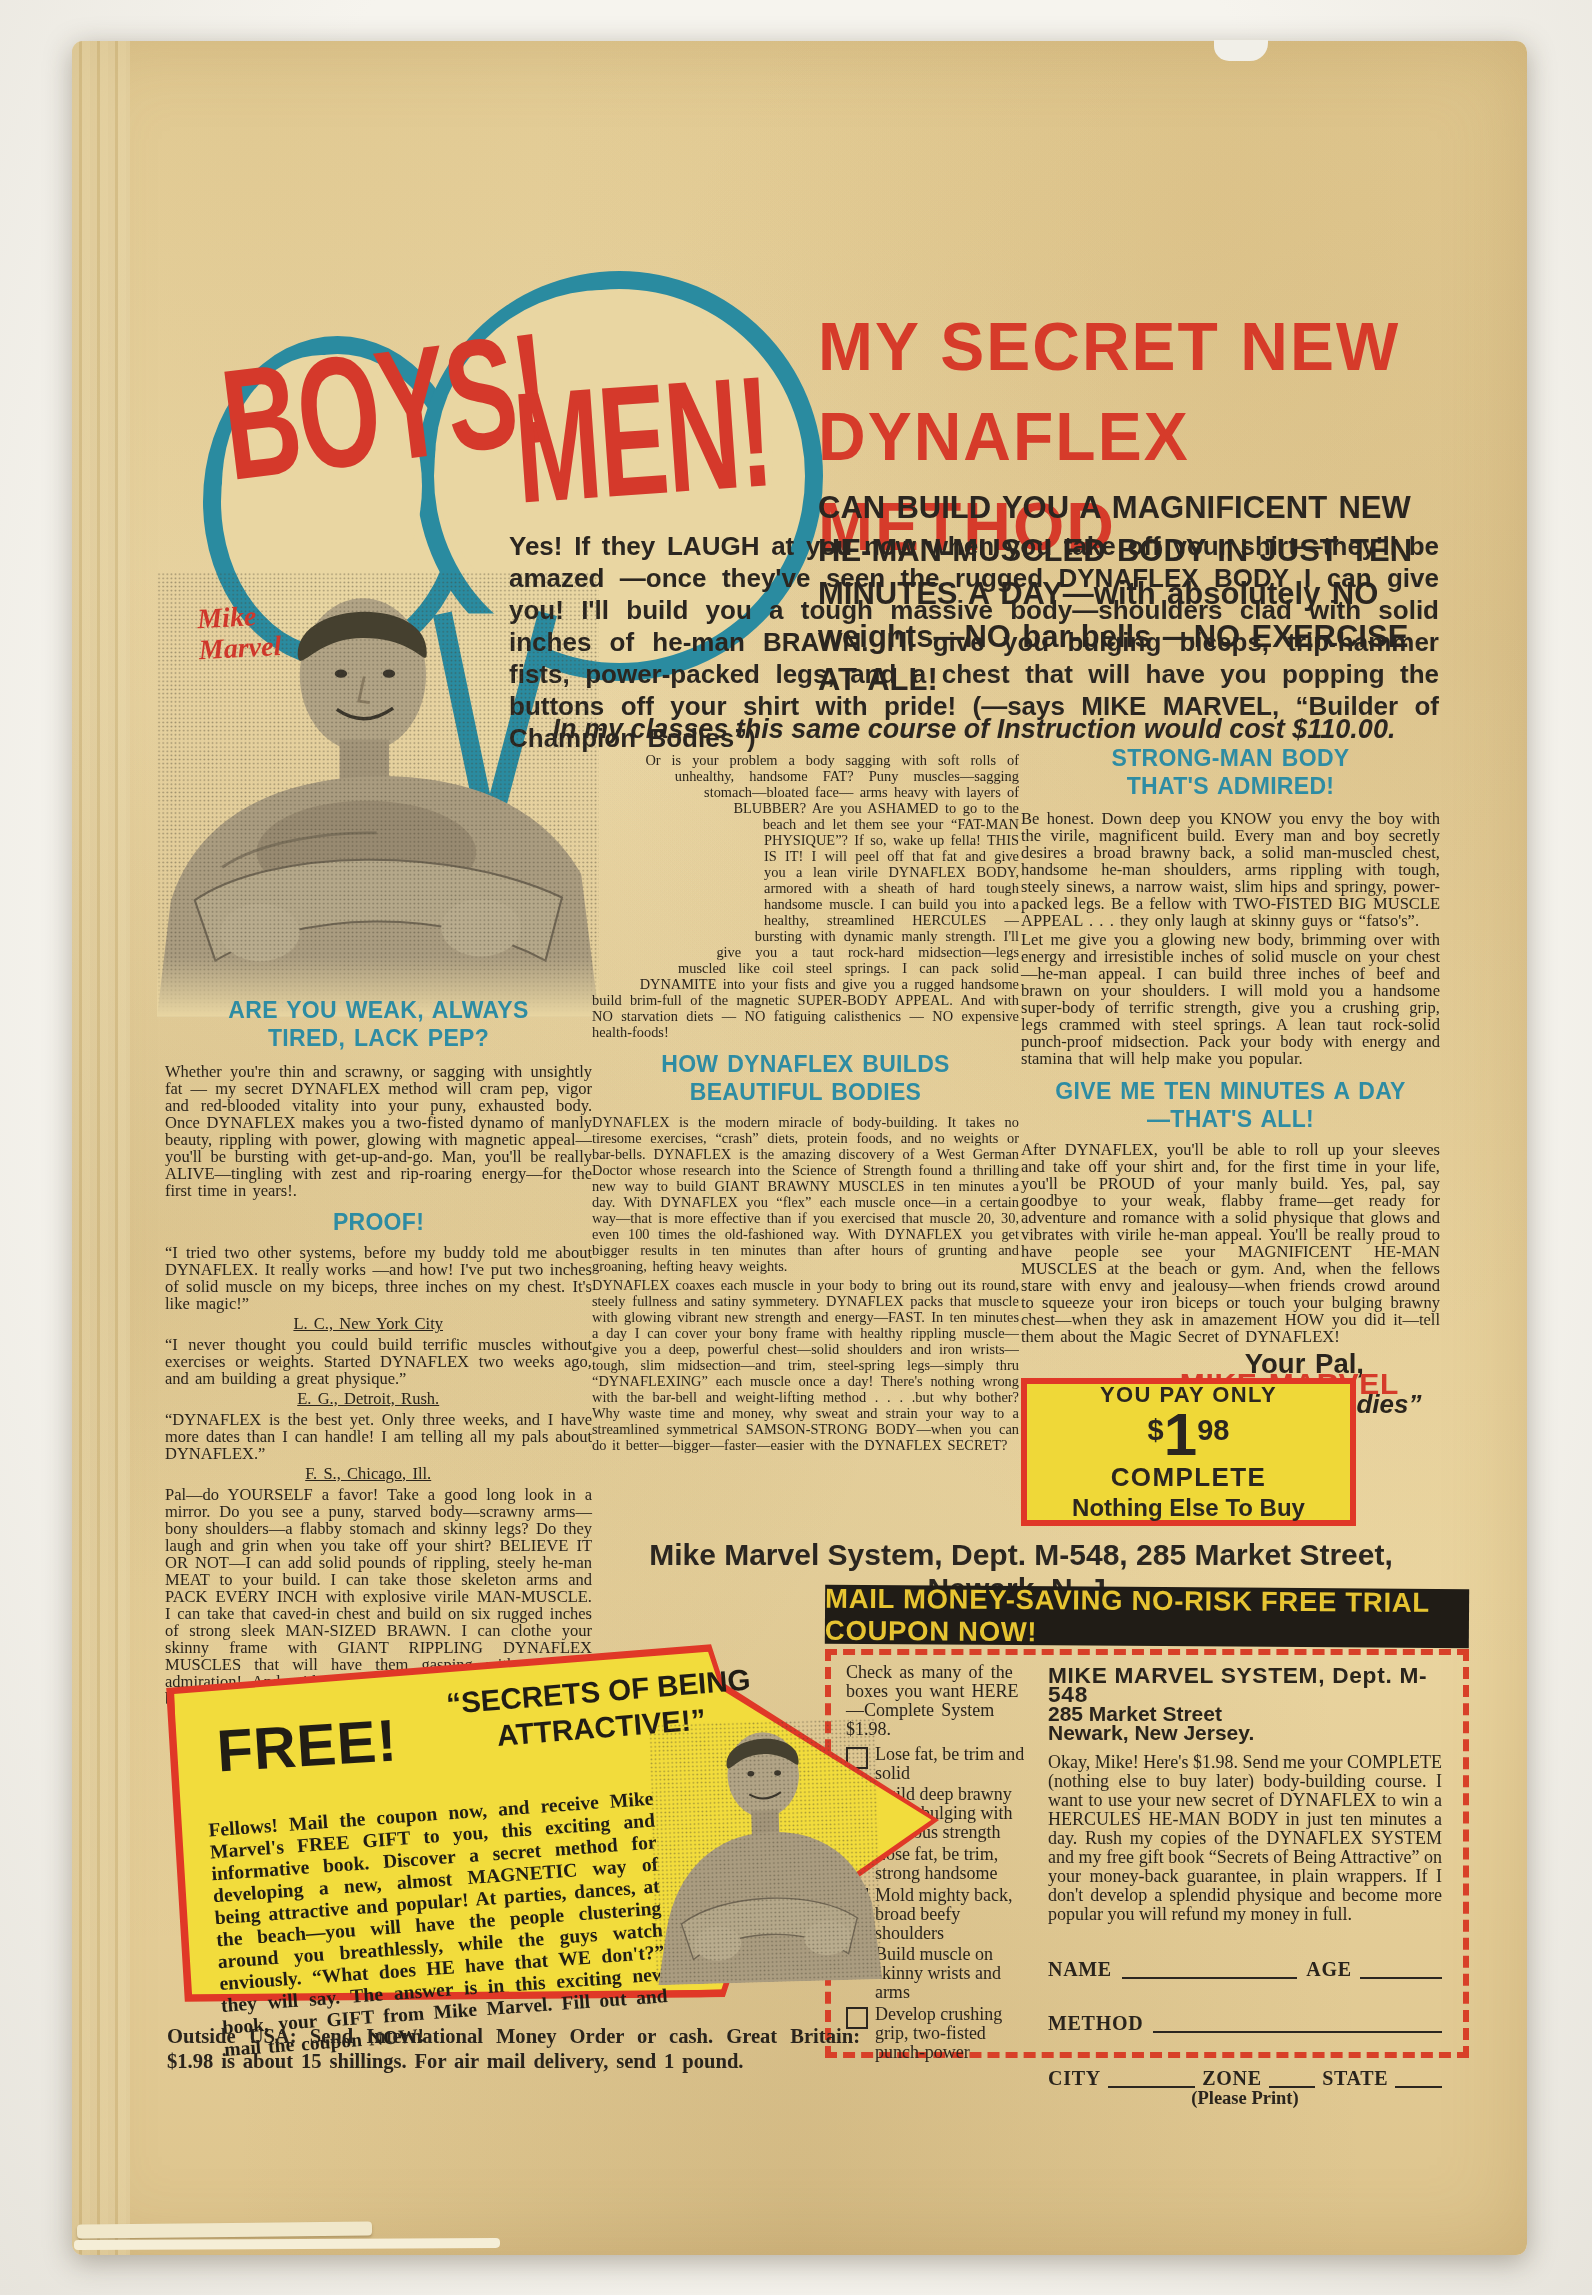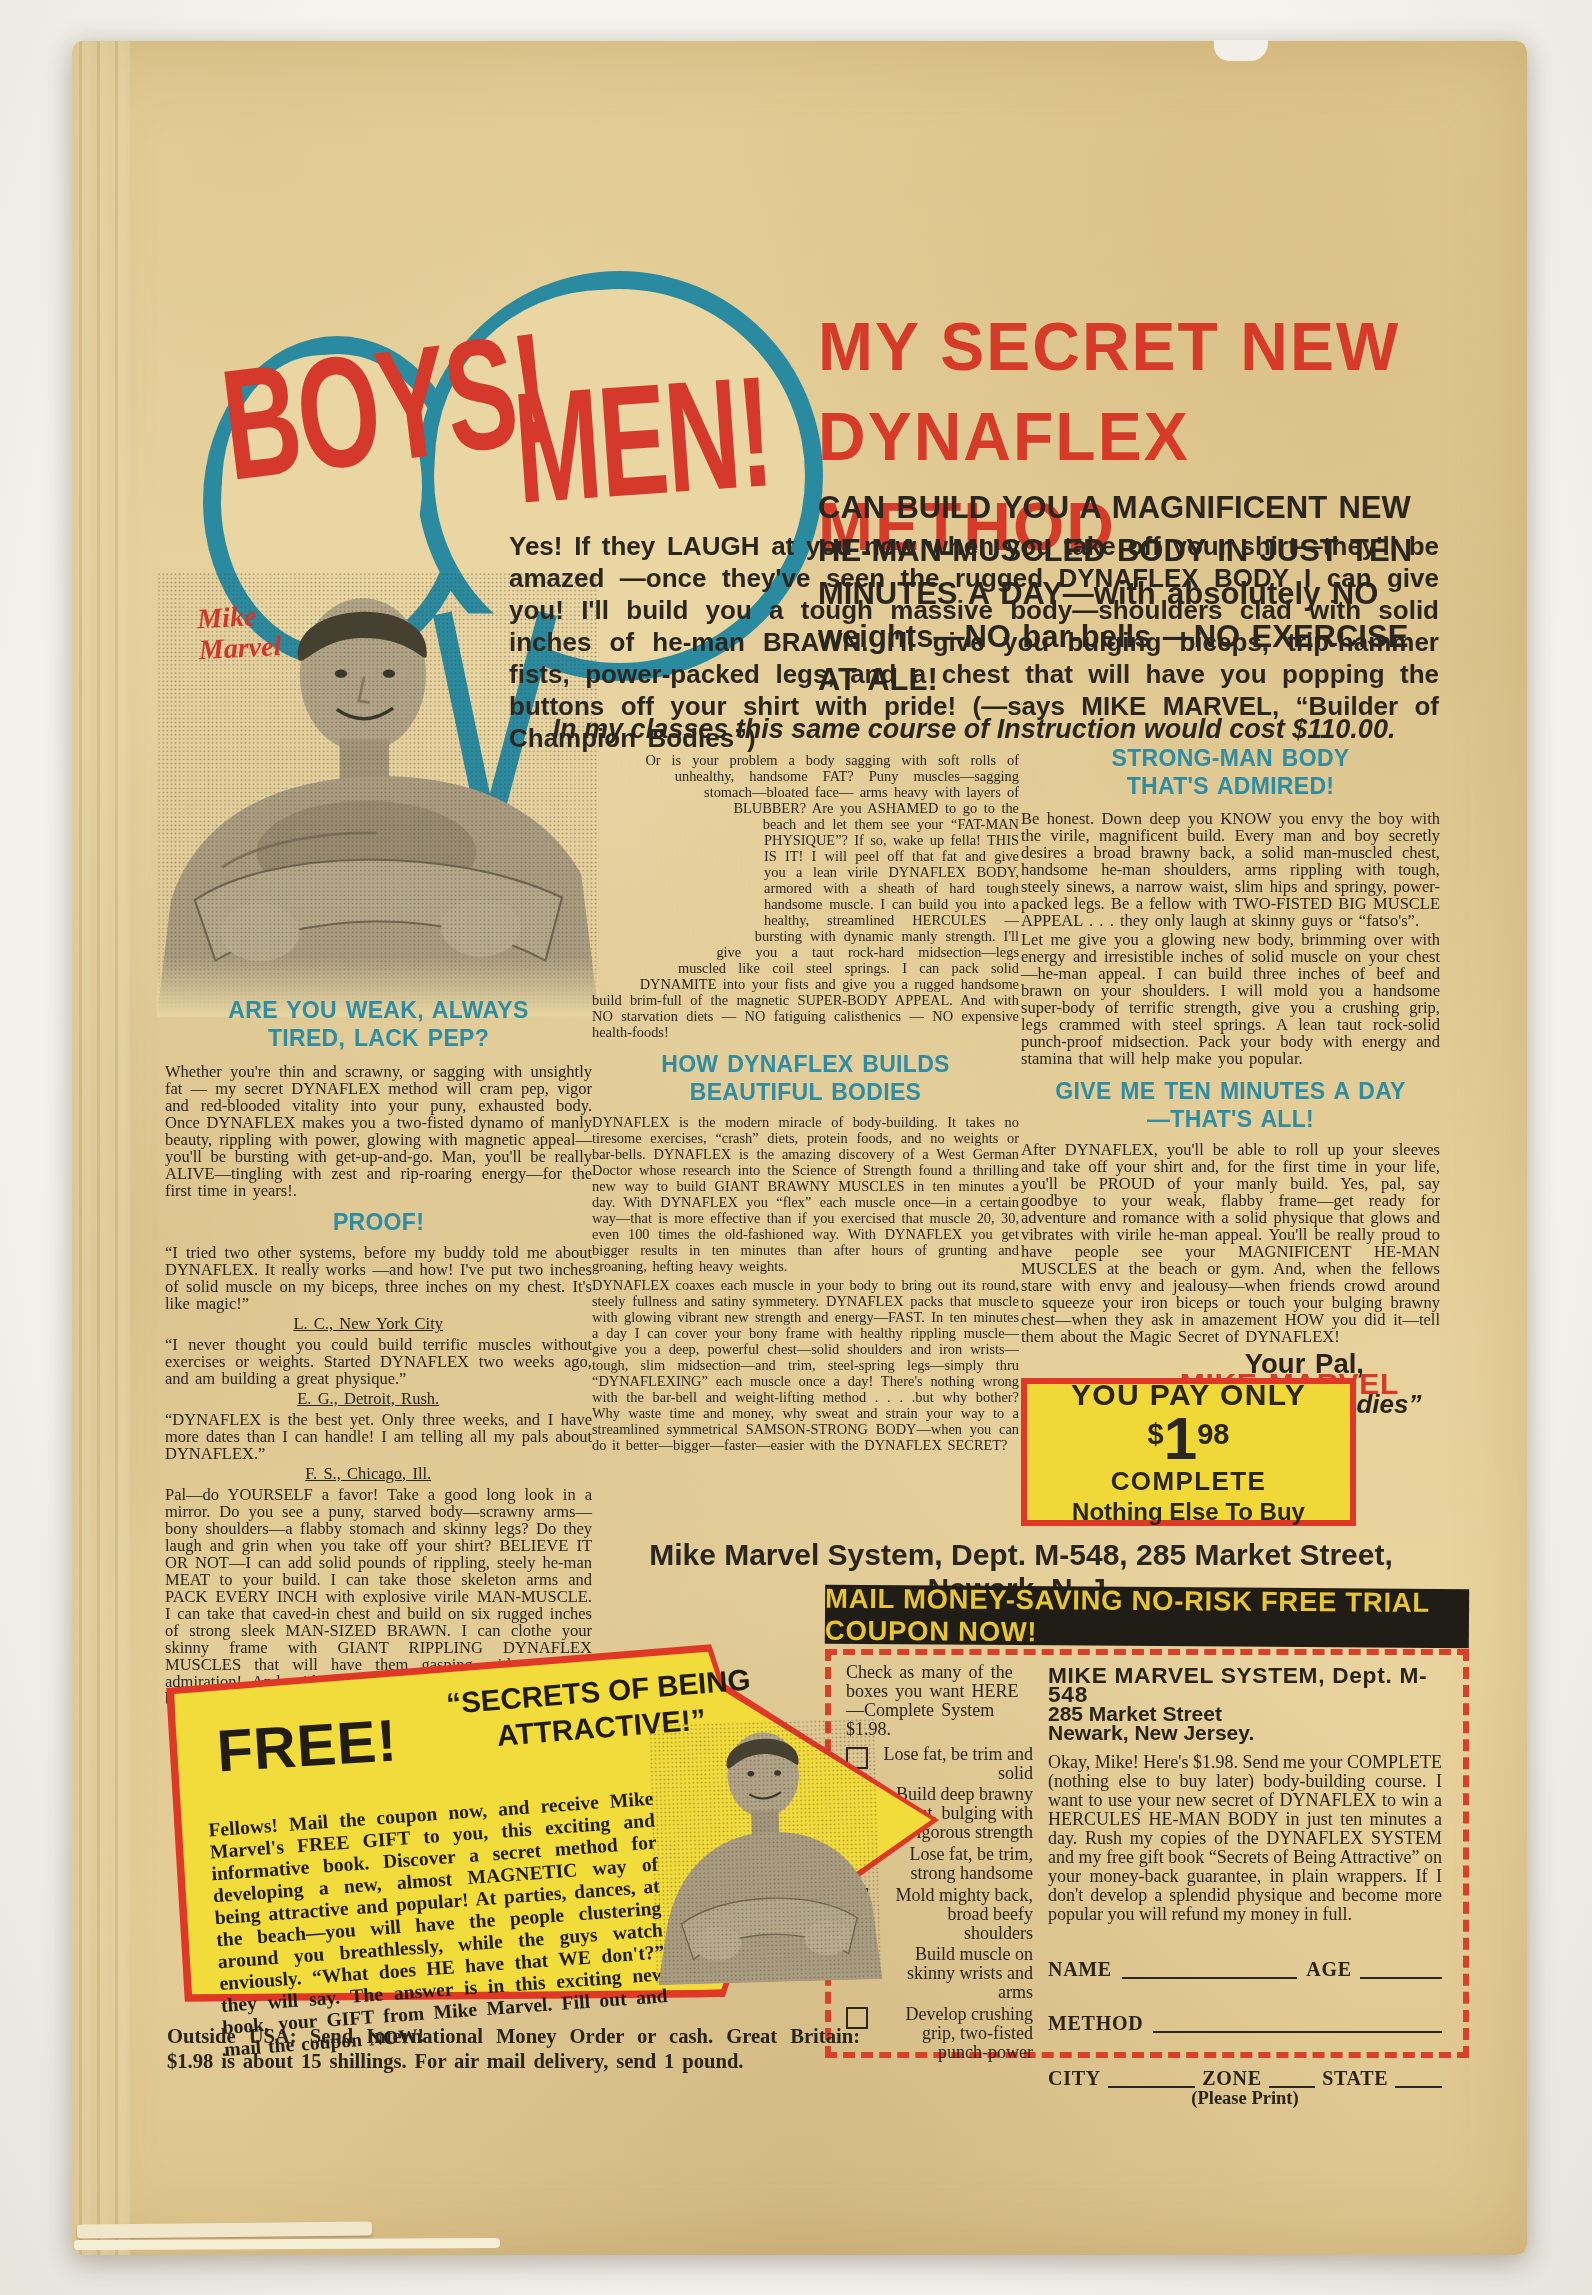--- a/index.html
+++ b/index.html
@@ -64,36 +64,36 @@
   .right-col{left:1021px;top:745px;width:419px;}
   .right-col .rh1{width:316px;margin-bottom:9.6px;}
   .right-col .rh2{width:357px;margin:11px auto 8.2px auto;}
   .sig1{text-align:right;padding-right:76px;font-family:"Liberation Sans",sans-serif;font-weight:700;font-size:27.5px;margin-top:9.6px;}
   .sig2{text-align:right;padding-right:41px;font-family:"Liberation Sans",sans-serif;font-weight:700;font-size:30px;color:#d63b2a;letter-spacing:0.7px;margin-top:2.7px;}
   .sig3{text-align:center;font-family:"Liberation Sans",sans-serif;font-weight:700;font-style:italic;font-size:26px;margin-top:4.1px;}
 
   .price-box{position:absolute;left:1021px;top:1378px;width:323px;height:136px;background:#efd838;
     border:6.9px solid #e03827;display:flex;flex-direction:column;align-items:center;justify-content:center;
     font-family:"Liberation Sans",sans-serif;font-weight:700;color:#2b2620;}
-  .pb1{font-size:30px;letter-spacing:1.4px;}
+  .pb1{font-size:22px;letter-spacing:1.4px;}
   .pbprice{font-size:29px;line-height:44px;display:flex;align-items:flex-start;}
   .pbint{font-size:60px;line-height:54px;}
   .pb2{font-size:26px;letter-spacing:1.4px;}
   .pb3{font-size:24px;margin-top:1.4px;}
 
   .addr-line{position:absolute;left:592px;top:1538px;width:858px;text-align:center;
     font-family:"Liberation Sans",sans-serif;font-weight:700;font-size:30px;color:#2b2620;}
 
   .coupon-bar{position:absolute;left:825px;top:1587px;width:644px;height:59px;background:#201c16;
     display:flex;align-items:center;justify-content:center;transform:rotate(.4deg);
     font-family:"Liberation Sans",sans-serif;font-weight:700;font-size:27.5px;color:#e6c432;letter-spacing:0.7px;}
   .coupon-box{position:absolute;left:825px;top:1649px;width:632px;height:397px;border:6.9px dashed #d84028;}
   .coupon-left{position:absolute;left:15px;top:8px;width:187px;font-size:18px;line-height:19px;}
   .check-intro{word-spacing:2.7px;margin-bottom:5.5px;}
-  .chk-item{display:flex;margin-bottom:2.7px;text-align:right;}
+  .chk-item{display:flex;margin-bottom:2.7px;}
   .chk-box{flex:0 0 auto;width:18px;height:18px;border:2.7px solid #2b2620;margin:2.1px 6.9px 0 0;}
   .coupon-right{position:absolute;left:217px;top:11px;width:394px;font-size:18px;line-height:19px;}
   .c-addr1{font-family:"Liberation Sans",sans-serif;font-weight:700;font-size:22.7px;letter-spacing:0.7px;}
   .c-addr2{font-family:"Liberation Sans",sans-serif;font-weight:700;font-size:21px;}
   .c-body{margin-top:11px;text-align:justify;}
   .frow{display:flex;align-items:flex-end;margin-top:32px;font-size:20px;font-weight:700;letter-spacing:0.7px;}
   .fline{border-bottom:2.1px solid #2b2620;height:20.6px;}
   .fl-grow{flex:1 1 auto;}
   .please{ text-align:center;font-size:18.5px;font-weight:700;margin-top:1.4px;}
 

